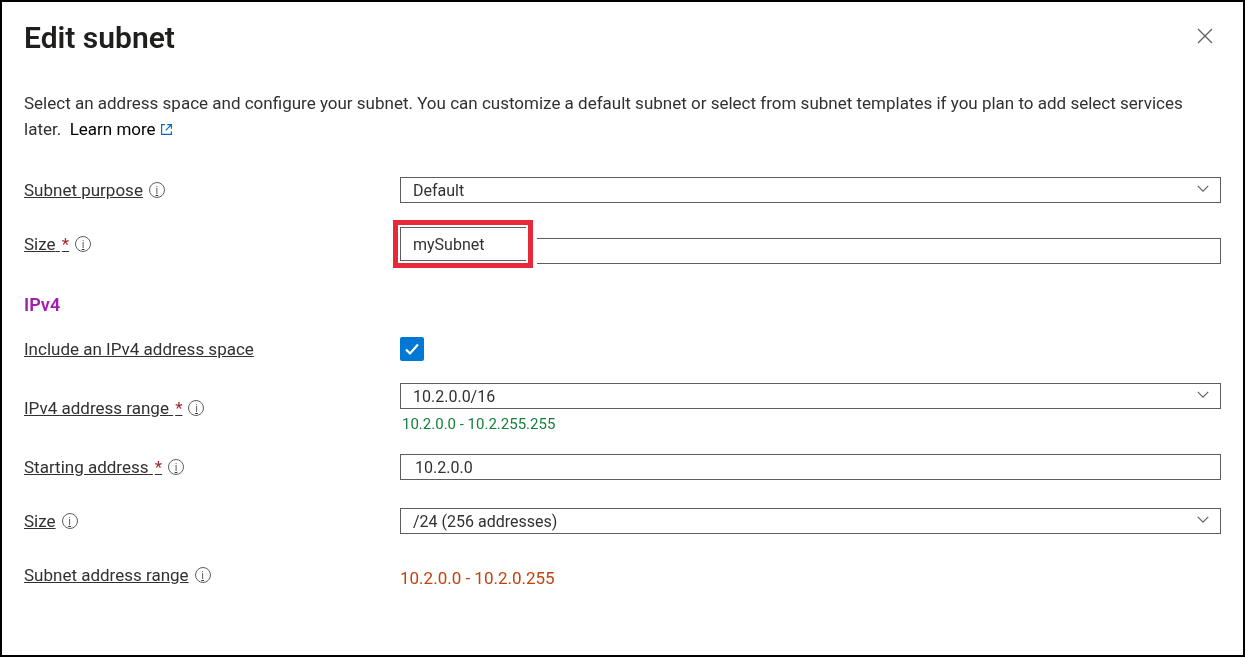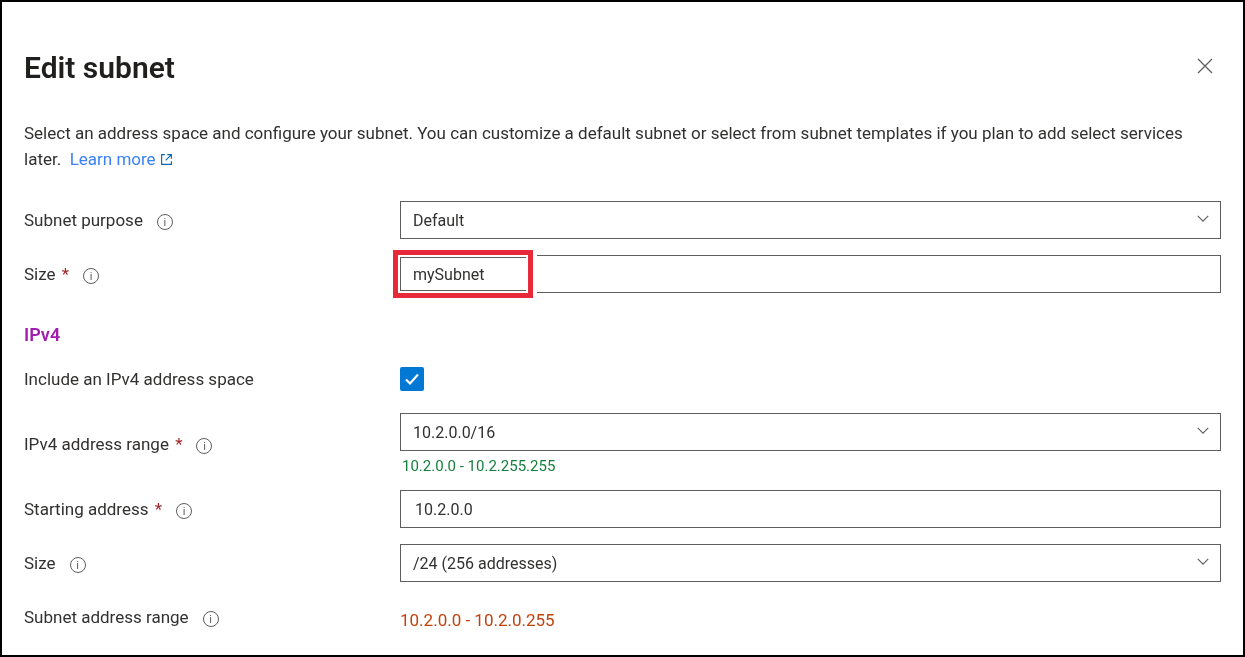--- a/index.html
+++ b/index.html
@@ -15,21 +15,20 @@
     width: 1245px;
     height: 657px;
     padding: 18px 22px 0 22px;
     position: relative;
     overflow: hidden;
   }
   .header {
     display: flex;
     align-items: flex-start;
     justify-content: space-between;
-    margin-top: 30px;
   }
   h1 {
     font-size: 30px;
     font-weight: 600;
     margin: 0 0 36px 0;
     color: #201f1e;
   }
   .close-btn {
     font-size: 18px;
     line-height: 1;
@@ -39,39 +38,40 @@
     margin-top: 2px;
     margin-right: 2px;
   }
   .description {
     font-size: 17px;
     color: #323130;
     line-height: 1.5;
     margin-bottom: 28px;
   }
   .link {
-    color: #3b82f6;
+    color: #000000;
     text-decoration: none;
     cursor: pointer;
   }
   .form-row {
     display: flex;
     align-items: center;
     margin-bottom: 8px;
     min-height: 40px;
   }
   .form-row + .form-row { margin-top: 14px; }
   .label-col {
     width: 376px;
     flex-shrink: 0;
     display: flex;
-    align-items: flex-end;
-    gap: 14px;
+    align-items: center;
+    gap: 6px;
     font-size: 17px;
     color: #323130;
+    text-decoration: underline;
   }
   .control-col {
     flex: 1;
     display: flex;
     flex-direction: column;
   }
   .required { color: #a4262c; margin-left: 2px; }
   .info-icon {
     display: inline-flex;
     align-items: center;
@@ -82,21 +82,21 @@
     border-radius: 50%;
     font-size: 11px;
     line-height: 1;
     color: #605e5c;
     font-style: normal;
     cursor: help;
   }
   .select-wrap, .text-input {
     position: relative;
     width: 100%;
-    height: 38px;
+    height: 26px;
     border: 1px solid #605e5c;
     background: #fff;
     display: flex;
     align-items: center;
     padding: 0 12px;
     font-size: 16px;
     color: #323130;
   }
   .select-wrap { cursor: pointer; }
   .select-wrap .chev {
@@ -119,21 +119,21 @@
     border: 5px solid #e8293a;
     padding: 2px;
     margin-left: -7px;
     margin-top: -4px;
     margin-bottom: -4px;
     width: 140px;
   }
   .highlight-box .text-input { height: 34px; padding: 0 10px; }
   .input-flex {
     display:flex;
-    align-items:center;
+    align-items:flex-end;
     gap:8px;
     width:100%;
   }
   .hint {
     font-size: 15px;
     color: #15803d;
     margin-top: 6px;
     padding-left: 2px;
   }
   .value-text {

